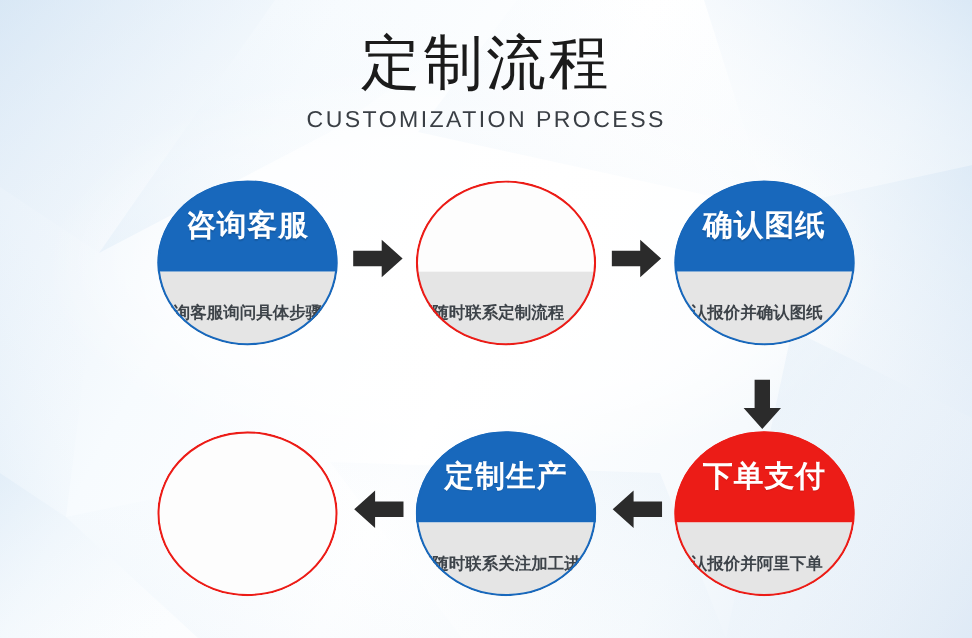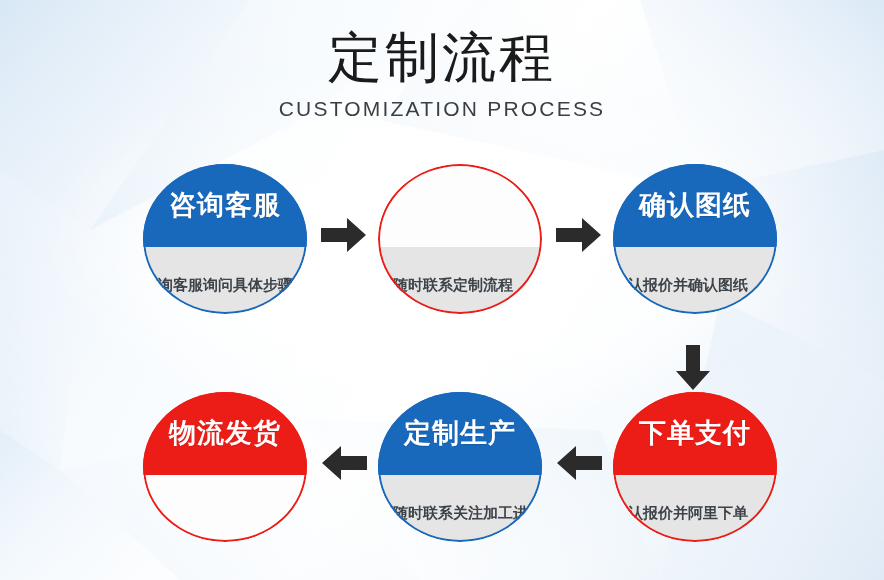--- a/index.html
+++ b/index.html
@@ -244,23 +244,20 @@
         <span>定制生产</span>
       </div>
       <div class="bot">
         <span>可随时联系</span>
         <span>关注加工进度</span>
       </div>
       <div class="ring"></div>
     </div>
 
     <div class="node n6">
-      <div class="top">
-        <span>物流发货</span>
-      </div>
       <div class="ring"></div>
     </div>
 
     <svg class="arrow a-r1" width="46" height="38" viewBox="0 0 46 38">
       <path d="M0,12 L26,12 L26,2 L45,19 L26,36 L26,26 L0,26 Z" fill="#2b2b2b"></path>
     </svg>
 
     <svg class="arrow a-r2" width="46" height="38" viewBox="0 0 46 38">
       <path d="M0,12 L26,12 L26,2 L45,19 L26,36 L26,26 L0,26 Z" fill="#2b2b2b"></path>
     </svg>

